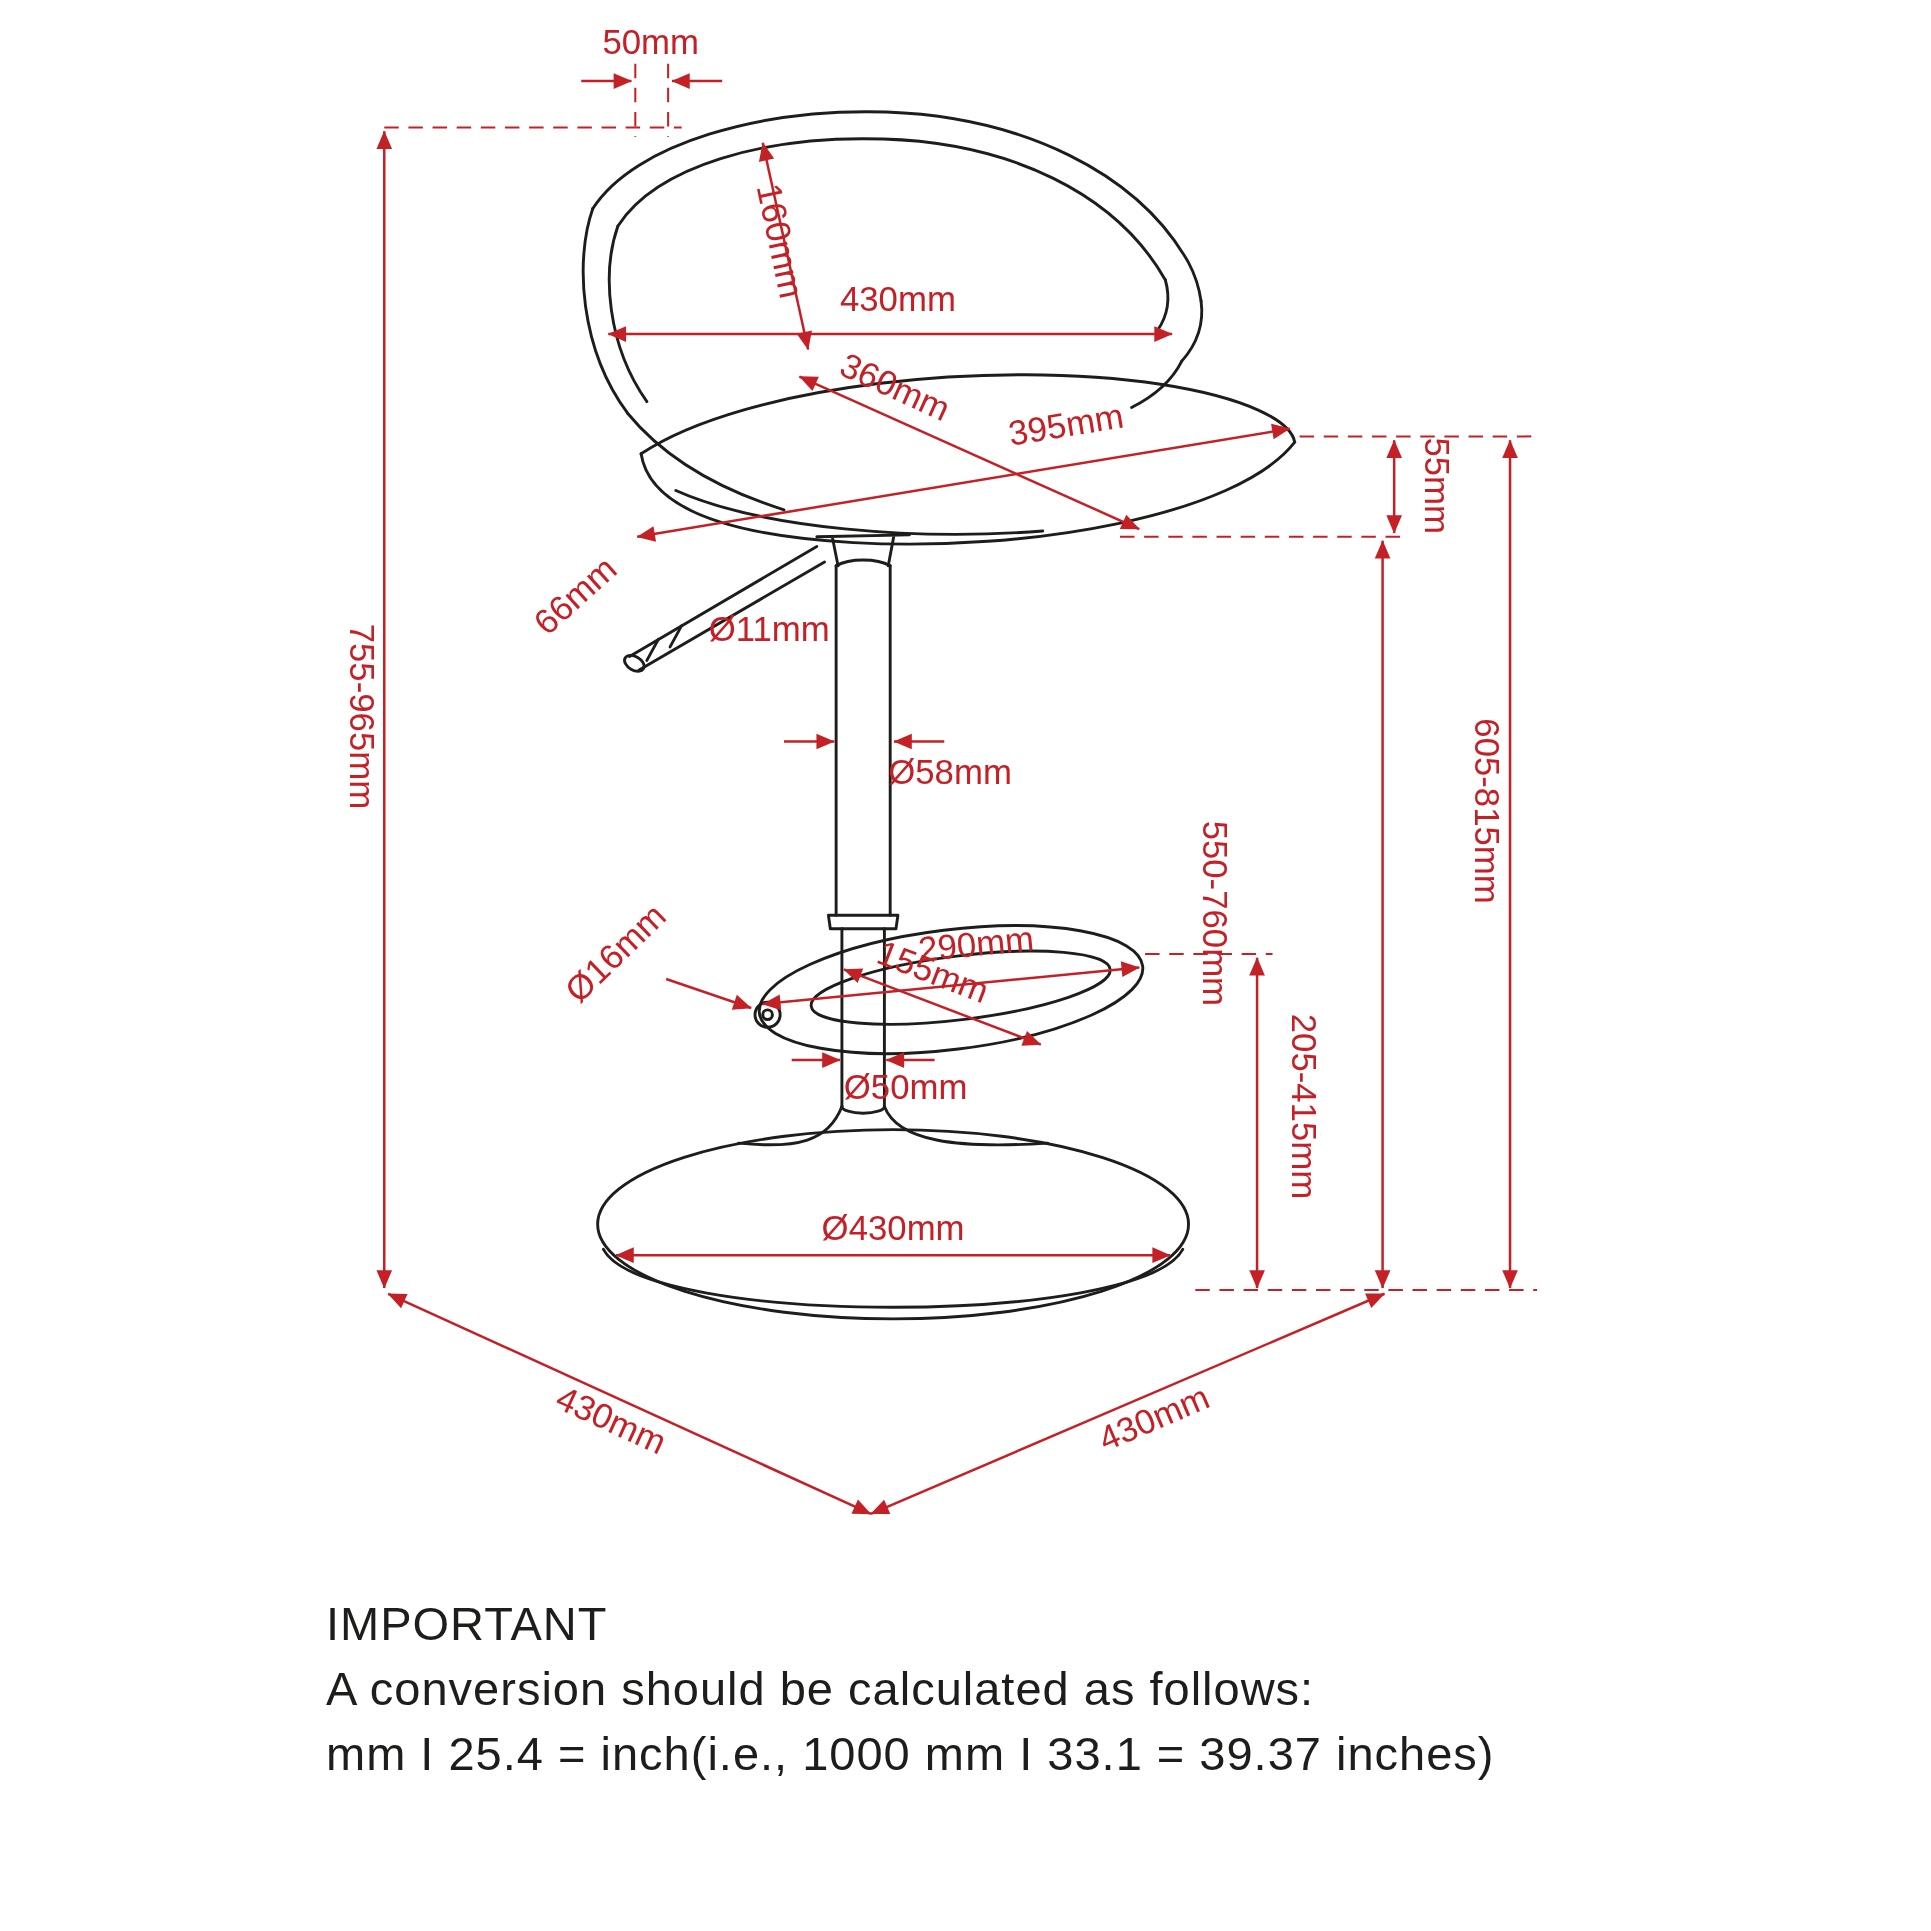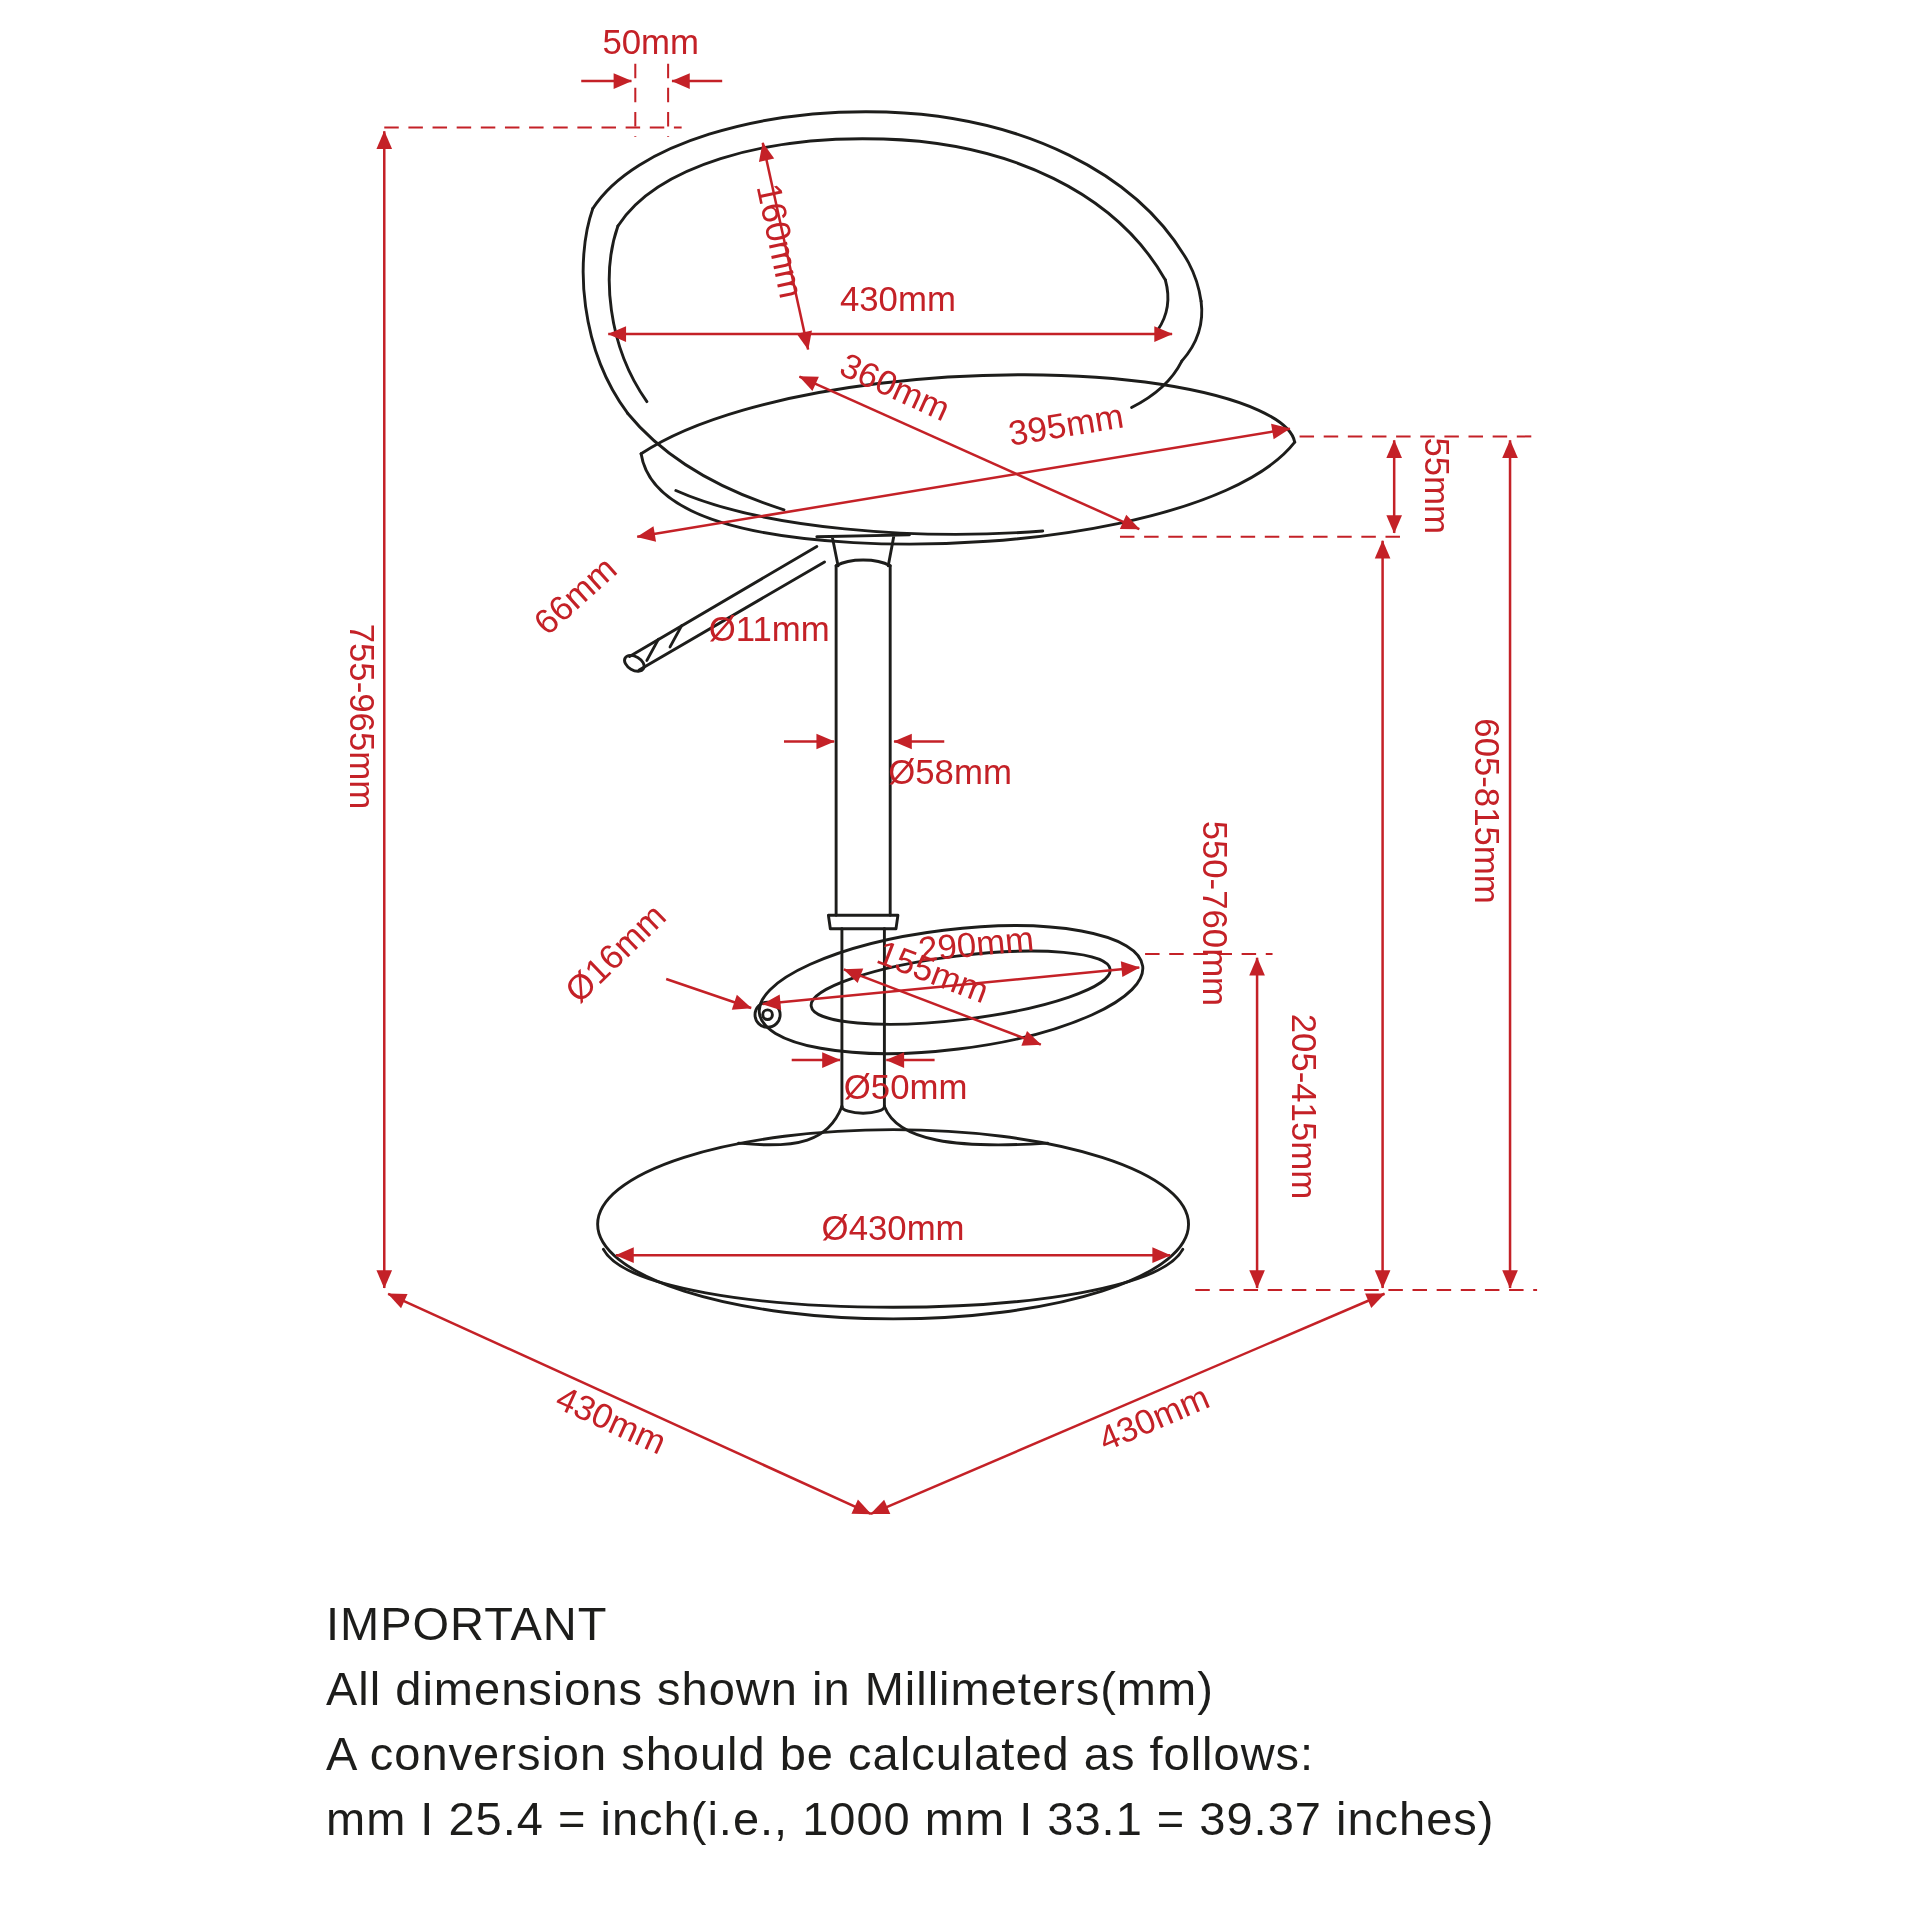--- a/index.html
+++ b/index.html
@@ -181,19 +181,18 @@
       <g>
         <line class="dline" x1="902" y1="1568" x2="1434" y2="1340" marker-start="url(#arr)" marker-end="url(#arr)"></line>
         <text class="dtext" text-anchor="middle" transform="translate(1200 1480) rotate(-23.2)">430mm</text>
       </g>
 
     </g>
   </svg>
 
   <div class="notes">
     <div>IMPORTANT</div>
-    <div>All dimensions shown in Millimeters(mm)</div>
     <div>A conversion should be calculated as follows:</div>
     <div>mm I 25.4 = inch(i.e., 1000 mm I 33.1 = 39.37 inches)</div>
   </div>
 
 </div>
 
 
 </body></html>

